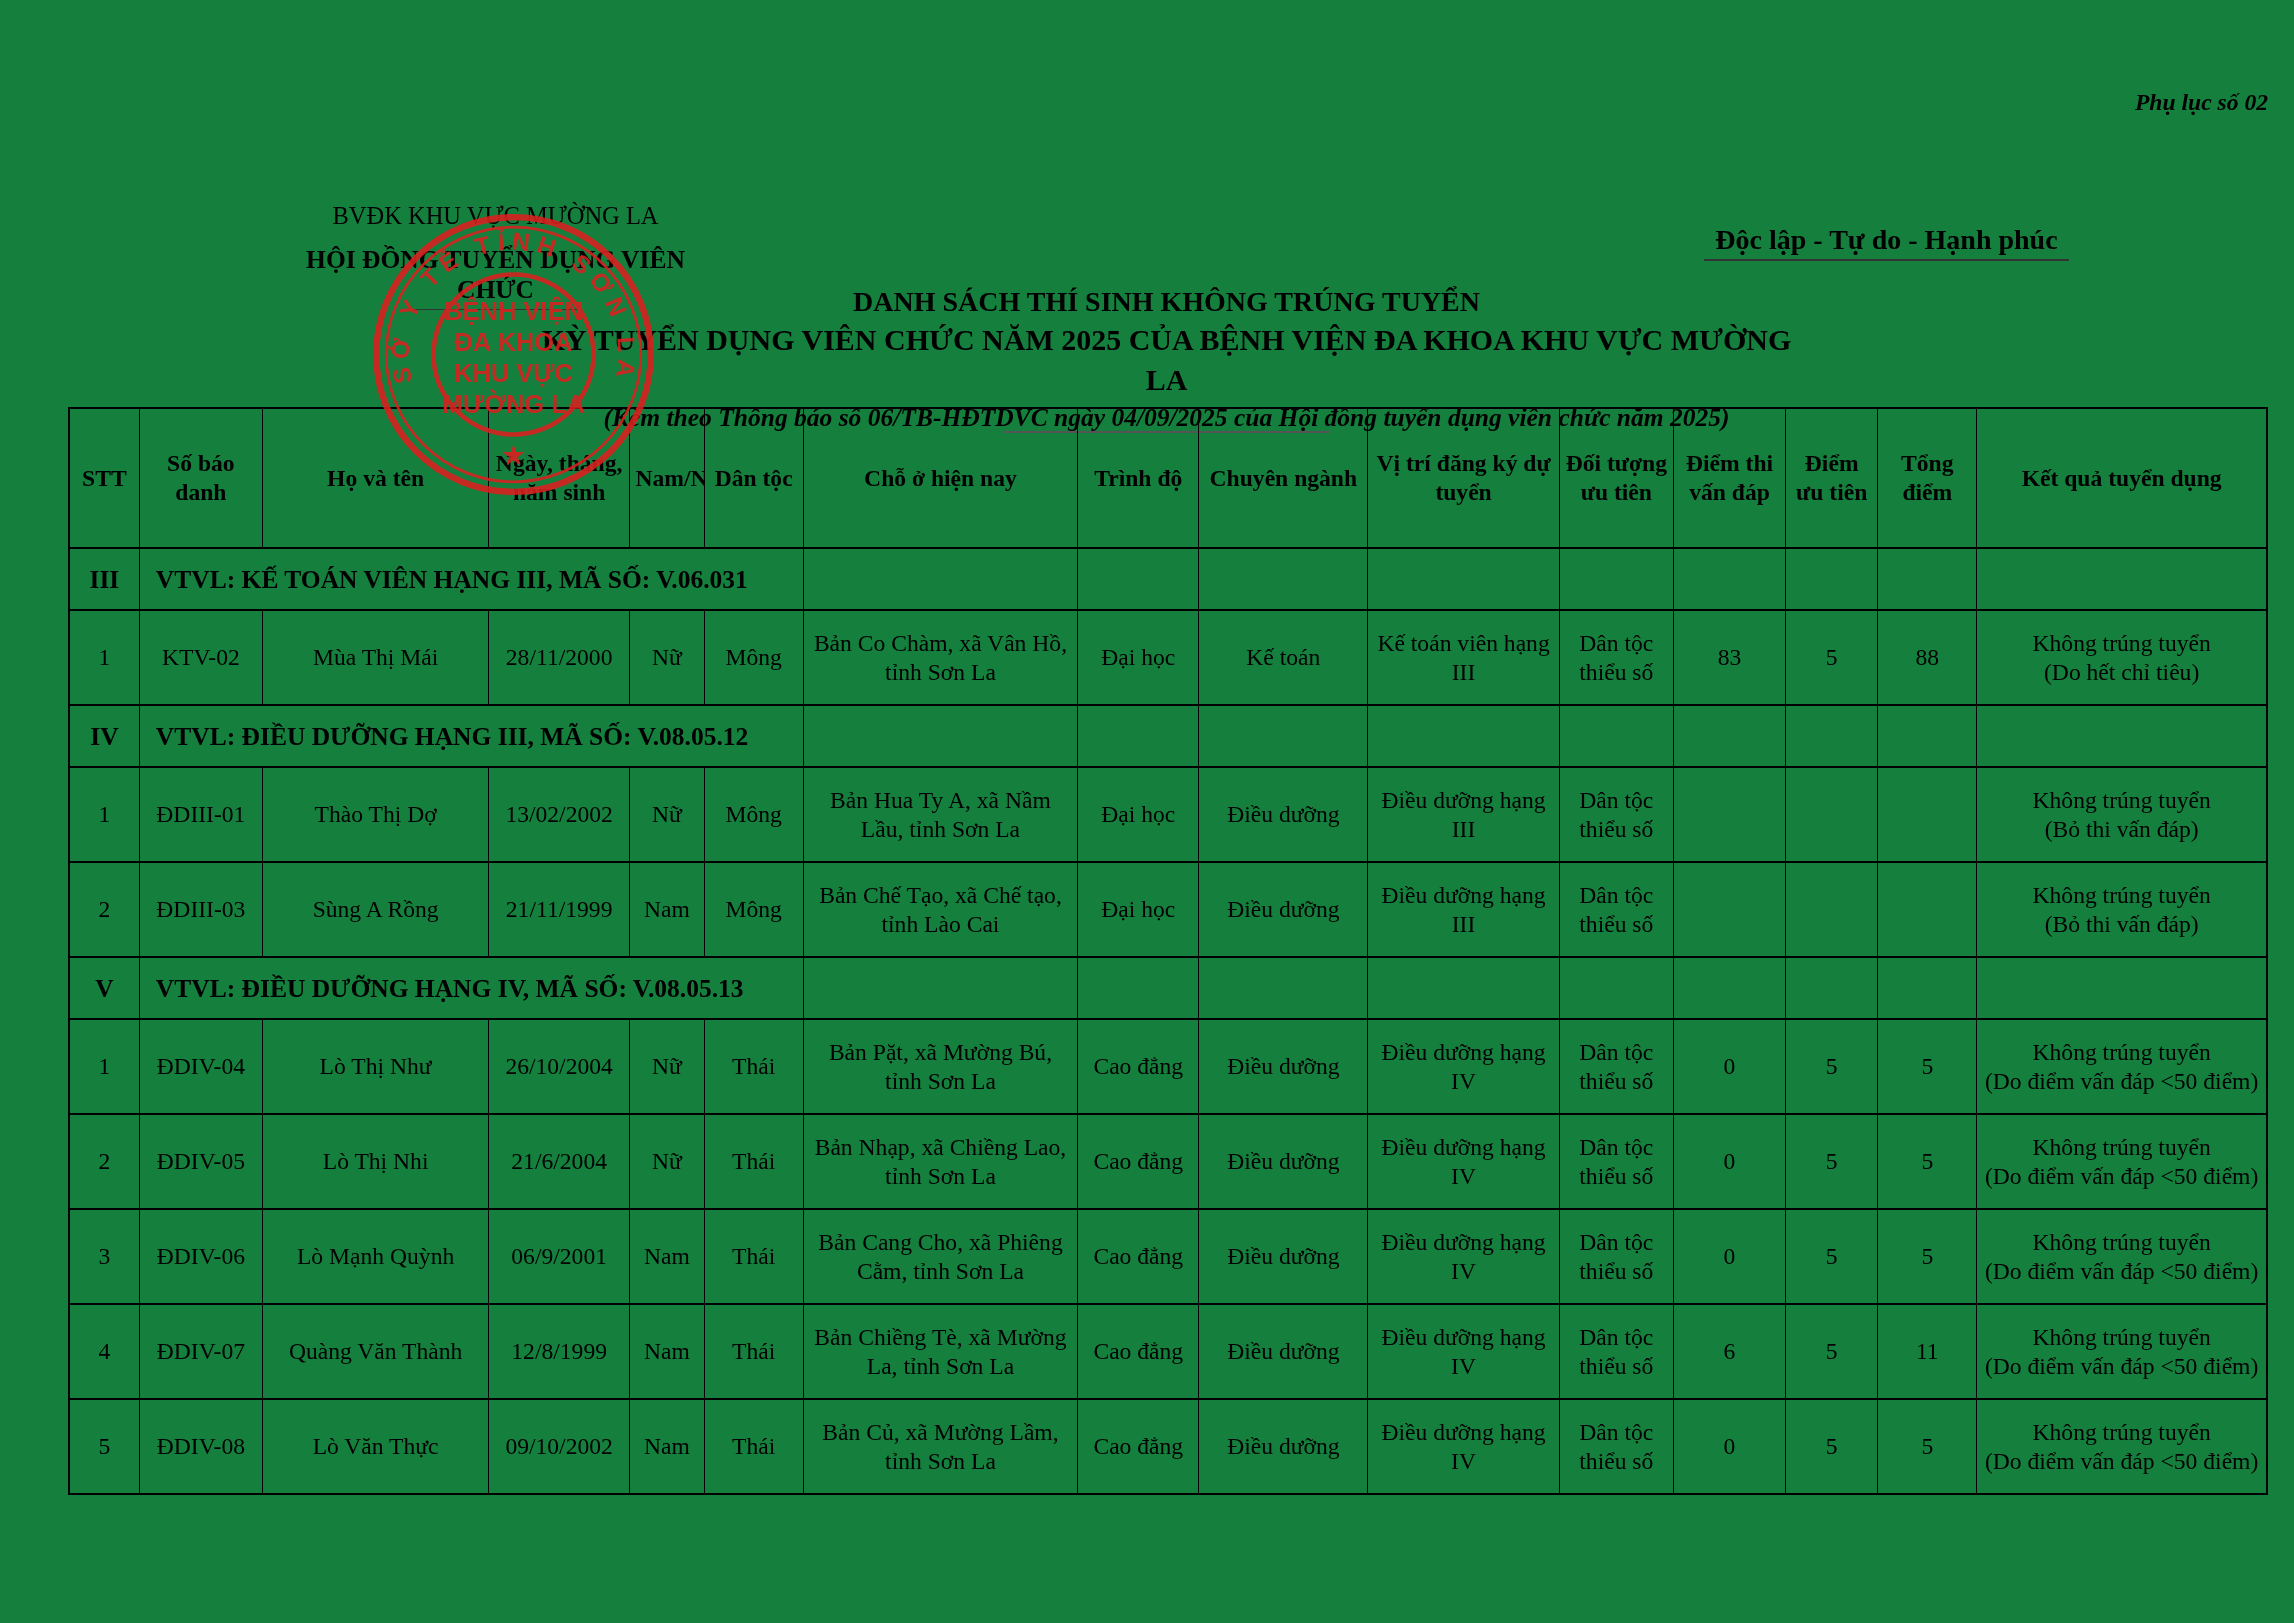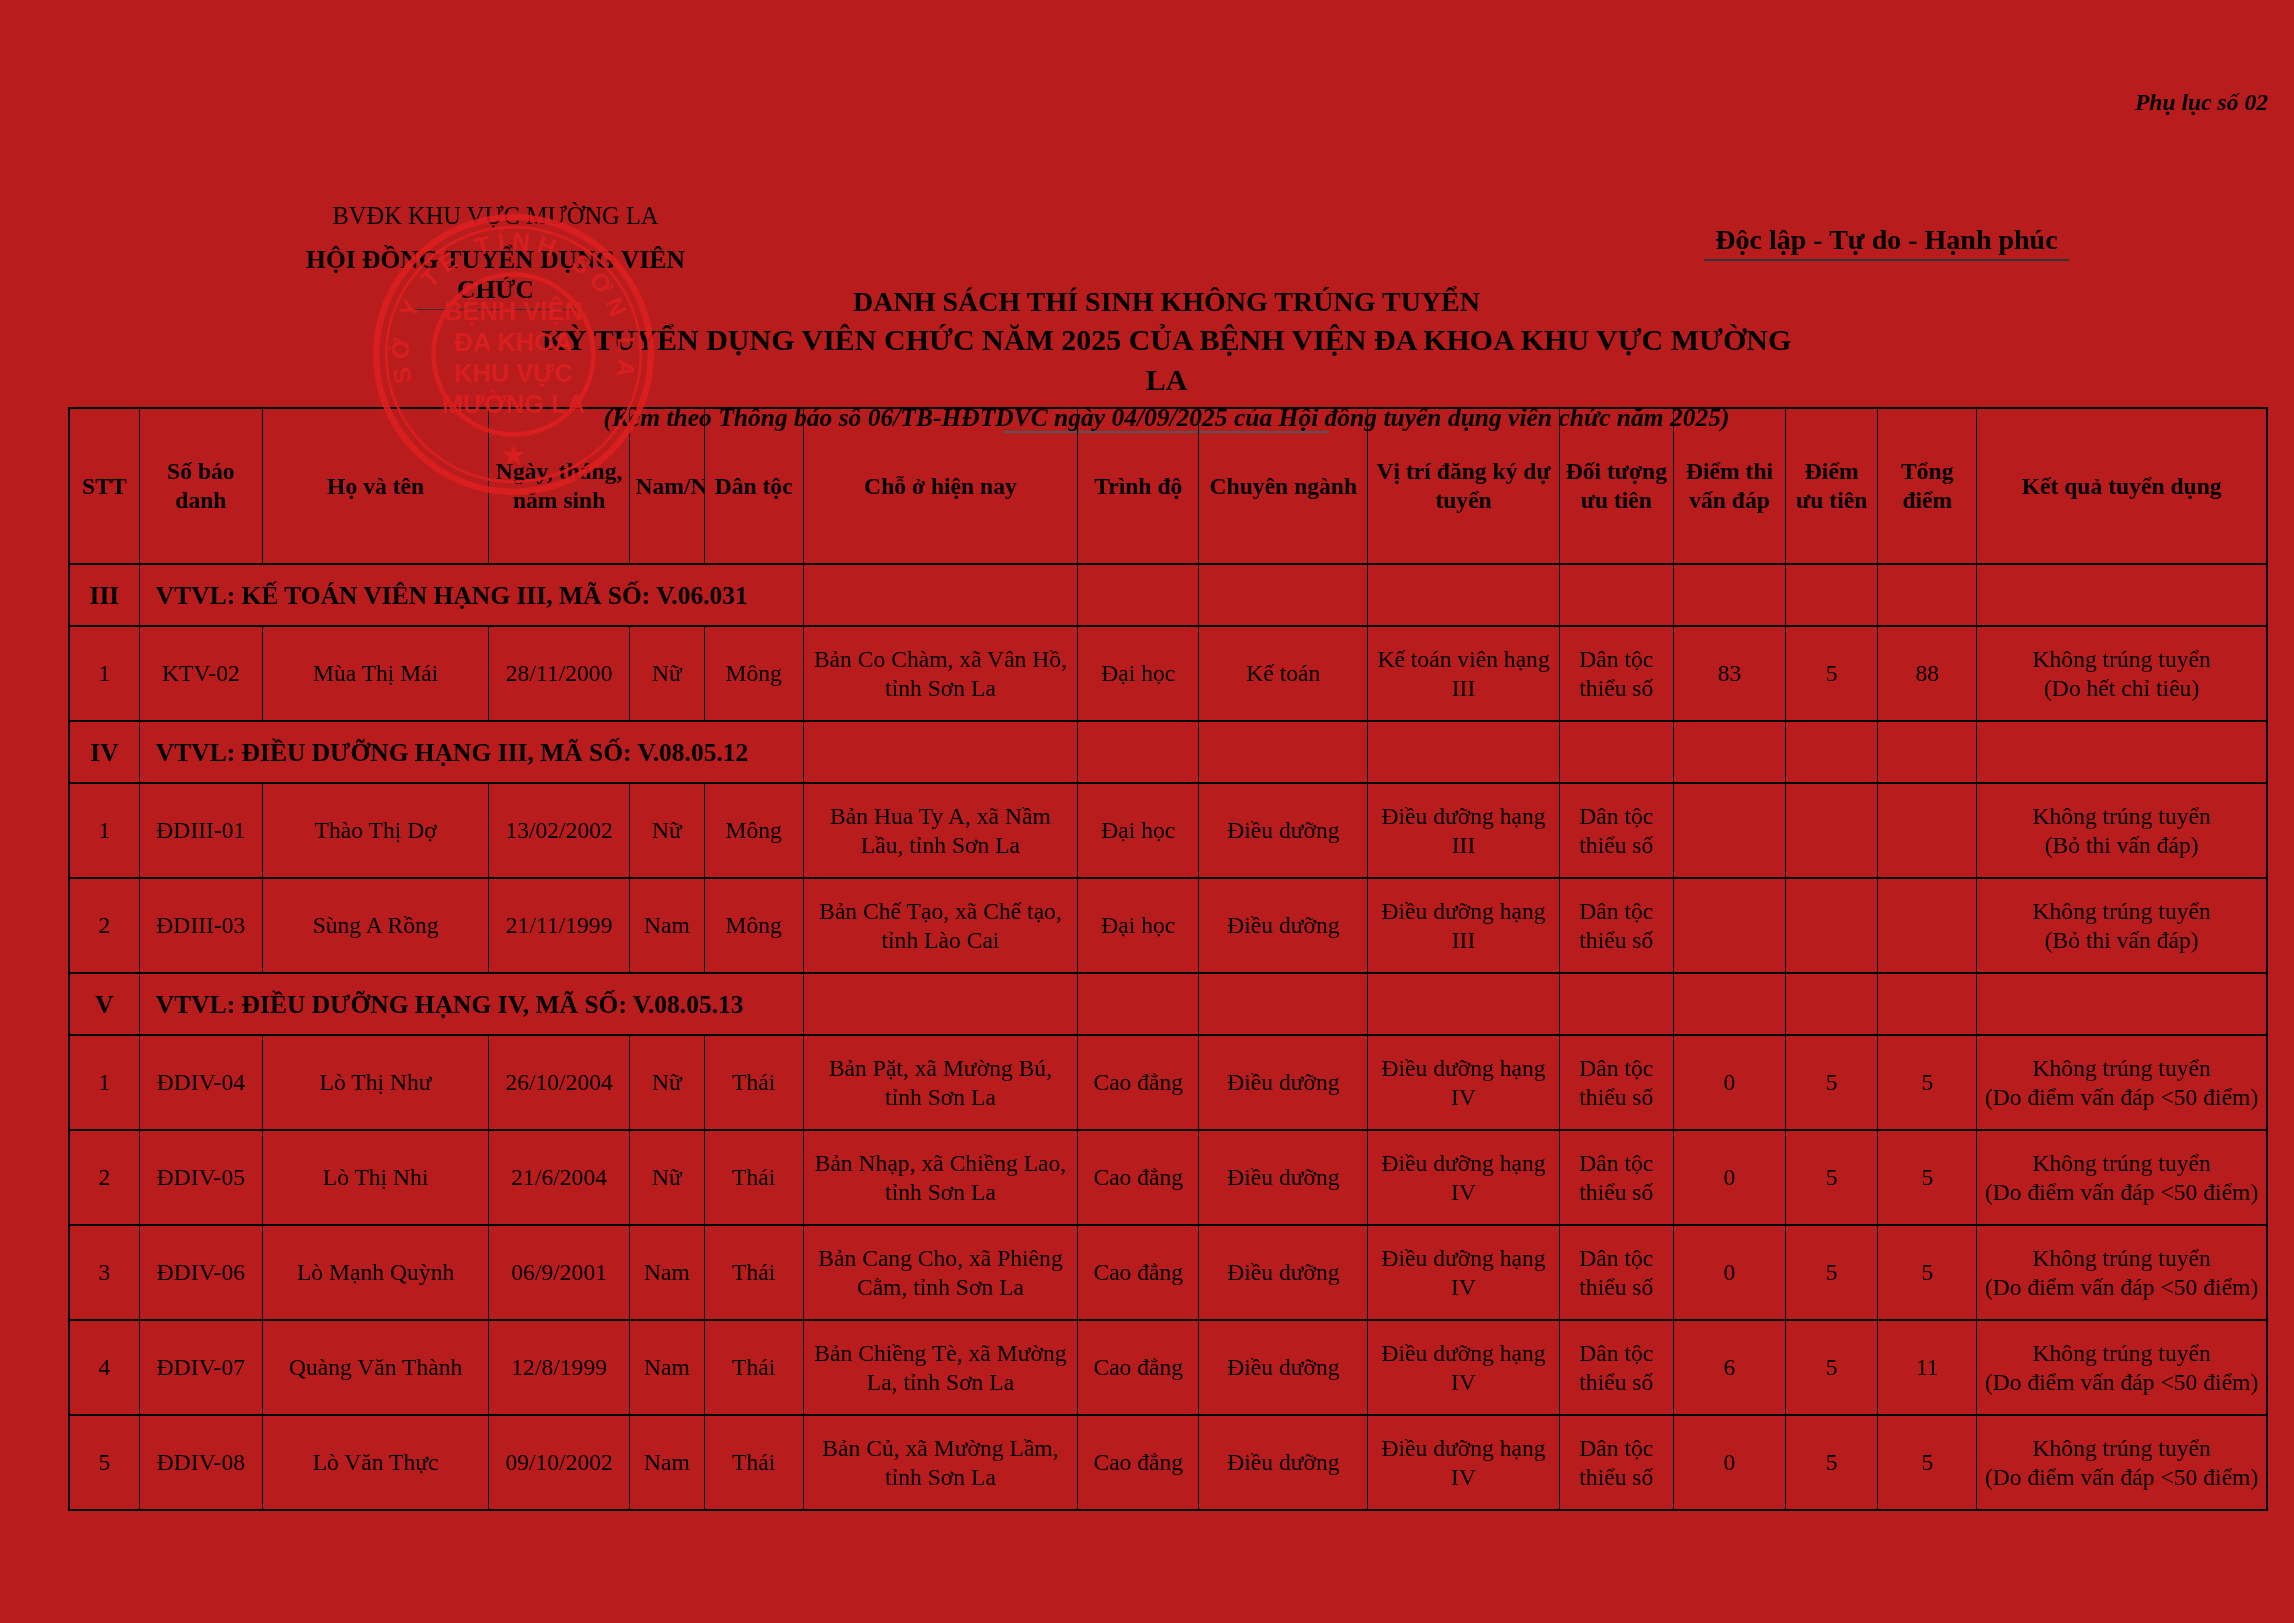--- a/index.html
+++ b/index.html
@@ -1,19 +1,19 @@
 <!DOCTYPE html>
 <html lang="vi" style="font-size:14.5px"><head>
 <meta charset="utf-8">
 <style>
   html,body{margin:0;padding:0;background:#fff;}
   .page{
     position:relative;
     width:2295px;height:1624px;
-    background:#b91c1c;
+    background:#15803d;
     font-family:"Liberation Serif","DejaVu Serif",serif;
     color:#000;
     overflow:hidden;
   }
   
   .appendix{
     position:absolute;top:89px;right:27px;
     font-size:23.6px;font-weight:bold;font-style:italic;
   }
   
@@ -122,21 +122,21 @@
           <col style="width:7.7%">
         <col style="width:8.7%">
           <col style="width:5.2%">
           <col style="width:5.1%">
         <col style="width:4.2%">
           <col style="width:4.5%">
           <col style="width:13.2%">
       </colgroup>
 
       <tbody>
-          <tr style="height:156px">
+          <tr style="height:140px">
         <th>STT</th>
         <th>Số báo danh</th>
         <th>Họ và tên</th>
         <th>Ngày, tháng, năm sinh</th>
         <th>Nam/Nữ</th>
         <th>Dân tộc</th>
         <th>Chỗ ở hiện nay</th>
         <th>Trình độ</th>
         <th>Chuyên ngành</th>
         <th>Vị trí đăng ký dự tuyển</th>

